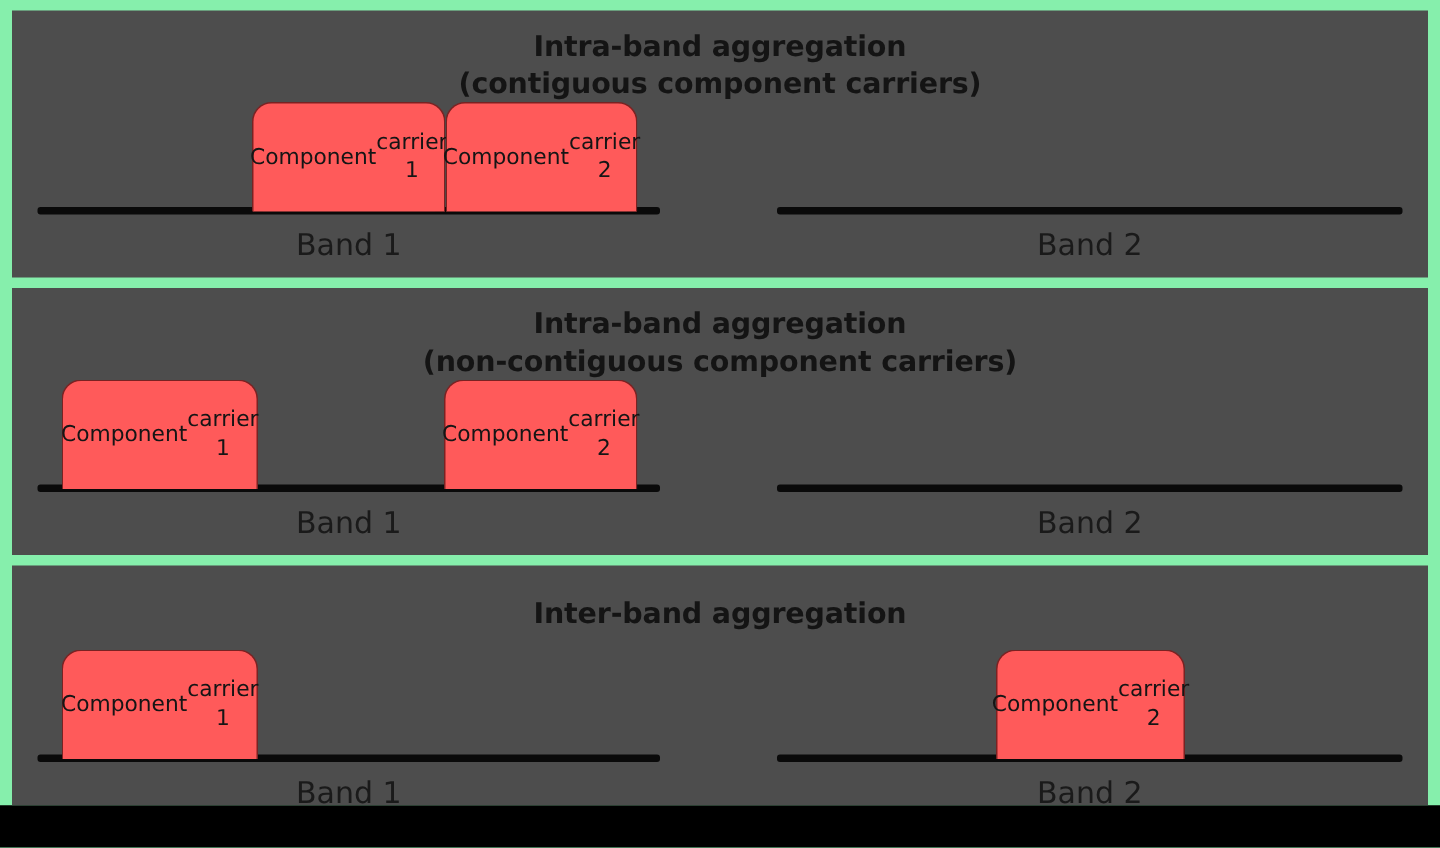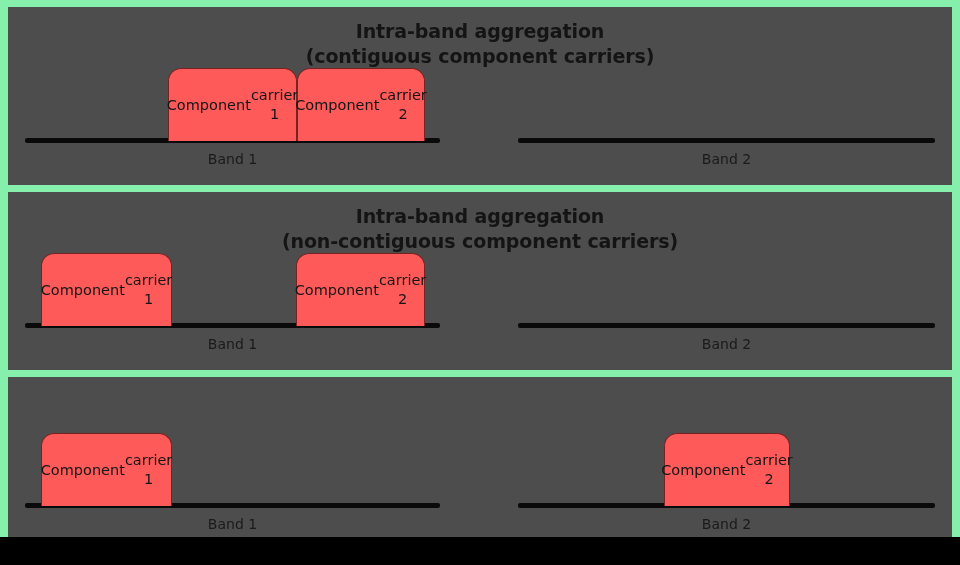--- a/index.html
+++ b/index.html
@@ -49,21 +49,21 @@
   .band-line {
     position: absolute;
     height: 5px;
     background: #0a0a0a;
     border-radius: 2px;
   }
   .band-label {
     position: absolute;
     text-align: center;
     color: #1a1a1a;
-    font-size: 14px;
+    font-size: 20px;
     font-weight: normal;
     white-space: nowrap;
   }
 
   
   .carrier {
     position: absolute;
     background: #ff5a5a;
     border: 1.5px solid #7a2222;
     border-bottom: none;
@@ -120,20 +120,21 @@
     <div class="carrier" style="left:288px; top:61px; width:129px; height:73px;">
       <span>Component</span>
       <span>carrier 2</span>
     </div>
 
     <div class="band-label" style="left:17px; top:144px; width:415px;">Band 1</div>
     <div class="band-label" style="left:510px; top:144px; width:417px;">Band 2</div>
   </div>
 
   <div class="panel" id="panel-2">
+    <div class="panel-title">Inter-band aggregation</div>
 
     <div class="band-line" style="left:17px; top:126px; width:415px;"></div>
     <div class="band-line" style="left:510px; top:126px; width:417px;"></div>
 
     <div class="carrier" style="left:33px; top:56px; width:131px; height:73px;">
       <span>Component</span>
       <span>carrier 1</span>
     </div>
     <div class="carrier" style="left:656px; top:56px; width:126px; height:73px;">
       <span>Component</span>

